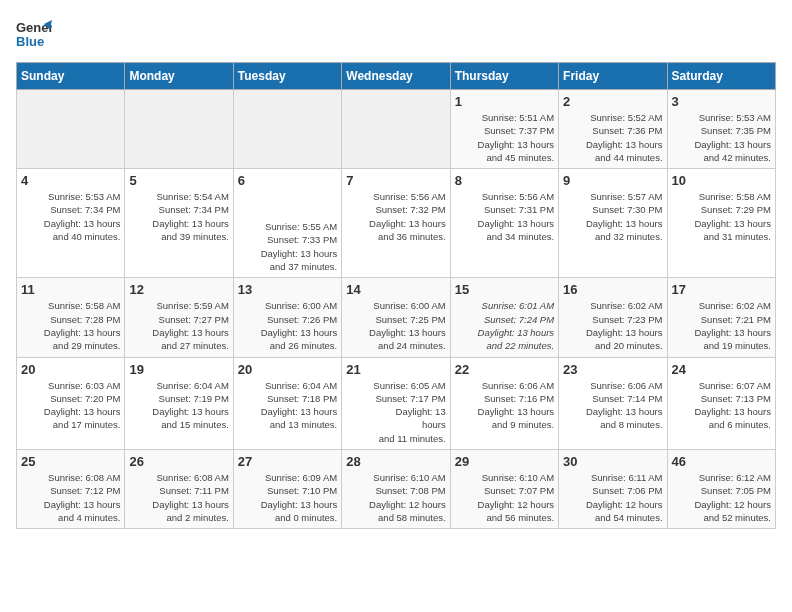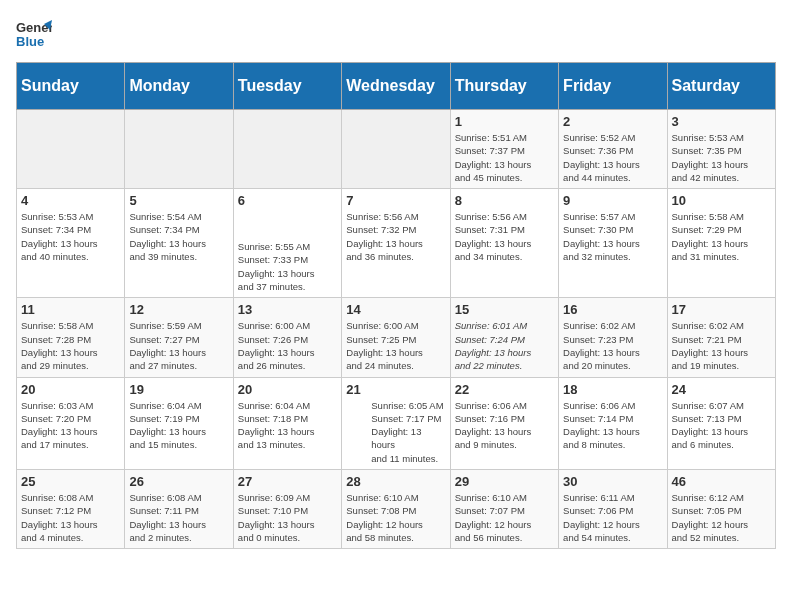--- a/index.html
+++ b/index.html
@@ -38,23 +38,23 @@
       color: #444;
     }
     table {
       width: 100%;
       border-collapse: collapse;
       table-layout: fixed;
     }
     thead tr th {
       background-color: #1a6faf;
       color: #fff;
-      font-size: 16px;
+      font-size: 12px;
       font-weight: bold;
-      padding: 14px 4px;
+      padding: 6px 4px;
       text-align: left;
       border: 1px solid #aaa;
     }
     tbody tr td {
       vertical-align: top;
       border: 1px solid #ccc;
       padding: 4px 4px;
       font-size: 10px;
       color: #333;
       min-height: 80px;
@@ -67,20 +67,21 @@
       font-size: 13px;
       font-weight: bold;
       color: #333;
       display: block;
       margin-bottom: 2px;
     }
     .day-info {
       font-size: 9.5px;
       color: #444;
       line-height: 1.4;
+      text-align: right;
     }
     .empty-cell {
       background: #f0f0f0 !important;
     }
   </style>
 </head>
 <body>
 
 <div class="header-area">
   <div class="logo">
@@ -268,21 +269,21 @@
 and 11 minutes.</div>
         </td>
         <td>
           <span class="day-number">22</span>
           <div class="day-info" style="white-space: pre-line;">Sunrise: 6:06 AM
 Sunset: 7:16 PM
 Daylight: 13 hours
 and 9 minutes.</div>
         </td>
         <td>
-          <span class="day-number">18</span>
+          <span class="day-number">23</span>
           <div class="day-info" style="white-space: pre-line;">Sunrise: 6:06 AM
 Sunset: 7:14 PM
 Daylight: 13 hours
 and 8 minutes.</div>
         </td>
         <td>
           <span class="day-number">24</span>
           <div class="day-info" style="white-space: pre-line;">Sunrise: 6:07 AM
 Sunset: 7:13 PM
 Daylight: 13 hours

